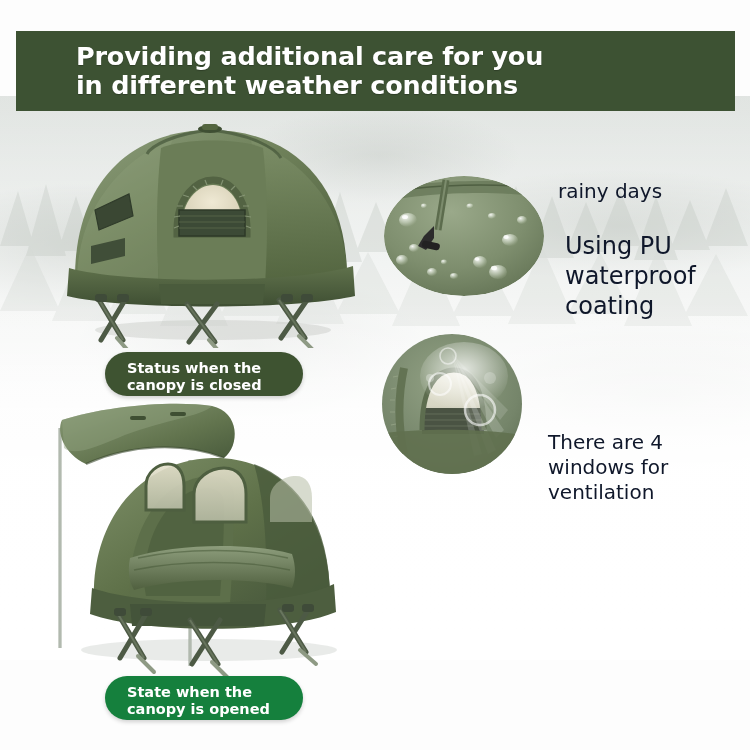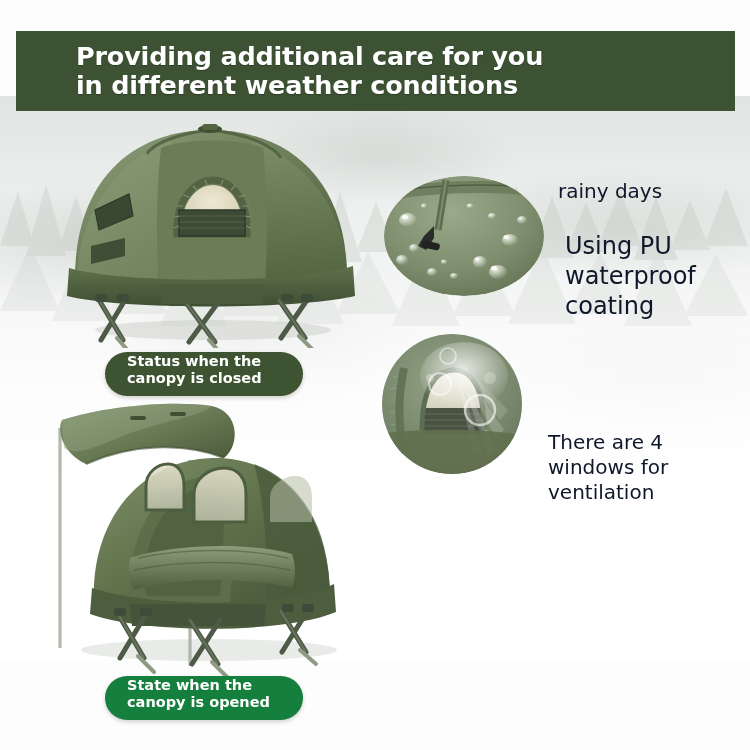--- a/index.html
+++ b/index.html
@@ -44,22 +44,22 @@
     color:#ffffff;font-weight:bold;font-size:25.5px;line-height:1.12;
     letter-spacing:-.2px;white-space:pre-line;
     text-shadow:0 1px 1px rgba(0,0,0,.25);
   }
 
   
   .badge{
     position:absolute;
     border-radius:22px;
     color:#ffffff;font-weight:bold;font-size:14.5px;line-height:1.18;
-    display:flex;align-items:flex-end;
-    box-sizing:border-box;padding:24px 18px 9px 22px;
+    display:flex;align-items:flex-start;
+    box-sizing:border-box;padding:8px 18px 9px 22px;
     white-space:pre-line;
     box-shadow:0 2px 4px rgba(0,0,0,.18);
   }
   .badge-closed{left:105px;top:352px;width:198px;height:44px;}
   .badge-opened{left:105px;top:676px;width:198px;height:44px;}
 
   
   .copy{
     position:absolute;color:#0f172a;white-space:pre-line;
   }

